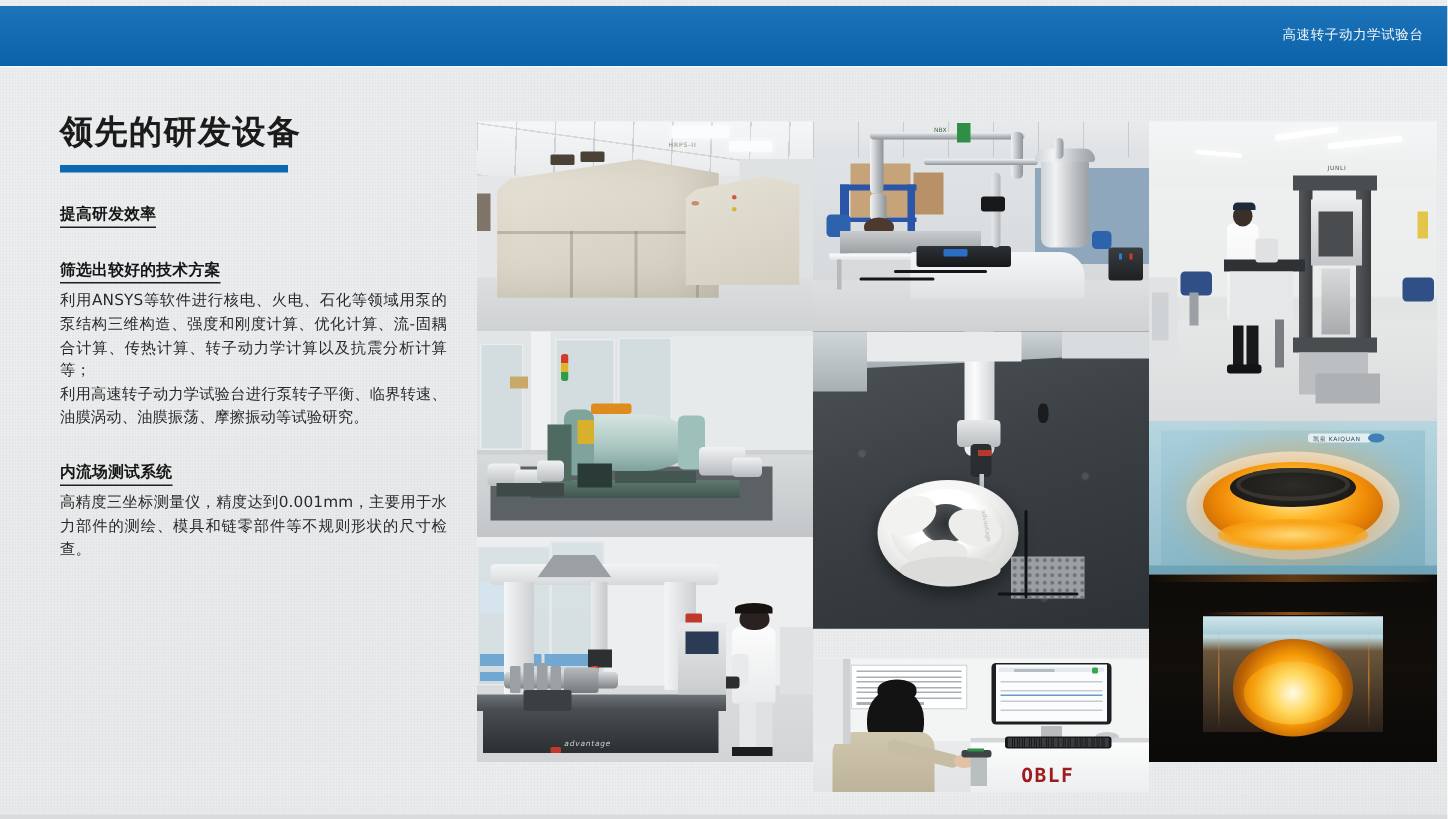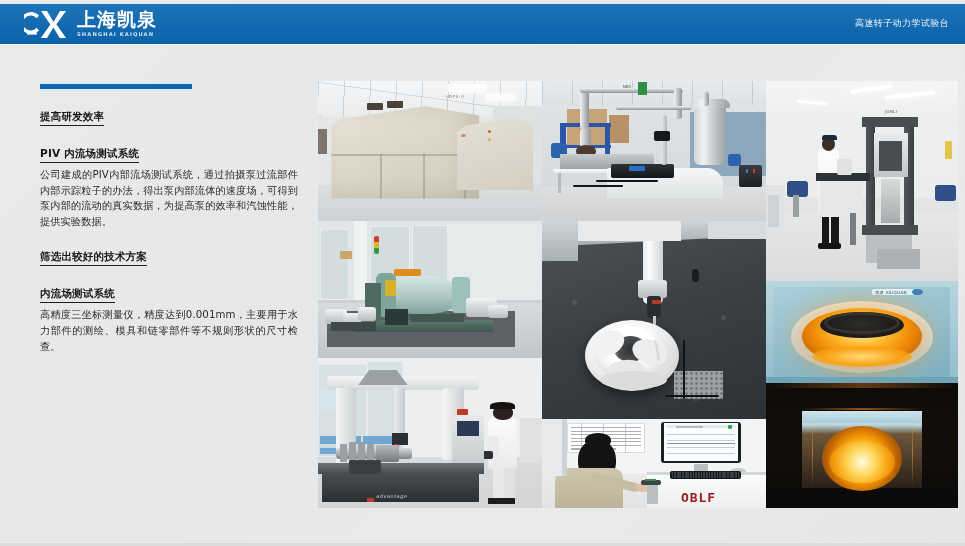--- a/index.html
+++ b/index.html
@@ -248,49 +248,37 @@
 
   
   #bottom-edge{position:absolute;left:0;bottom:0;width:100%;height:3px;background:#d9dbdc;}
 </style>
 </head>
 <body>
 
 <div id="slide">
 
   <div id="header">
-    <div id="logo-wrap">
-      <svg id="logo-mark" viewBox="0 0 46 32">
-        <path d="M7 4 a11 11 0 0 0 0 22 a11 11 0 0 0 8 -3.6 l-2.4 -2.6 a7.6 7.6 0 1 1 0 -9.6 l2.4 -2.6 A11 11 0 0 0 7 4 z" fill="#ffffff"></path>
-        <path d="M3 25 h10 v1.6 h-10 z" fill="#ffffff"></path>
-        <path d="M17 3 h6 l6.5 11 L36 3 h6 l-9.6 13.2 L42 30 h-6.2 l-6.4 -10.4 L23 30 h-6.2 l9.6 -13.6 z" fill="#ffffff"></path>
-      </svg>
-      <div>
-        <div id="logo-text-zh">上海凯泉</div>
-        <div id="logo-text-en">SHANGHAI KAIQUAN</div>
-      </div>
-    </div>
     <div id="header-tagline">高速转子动力学试验台</div>
   </div>
   <div id="header-bottom-line"></div>
 
   <div id="left-panel">
+    <div id="page-title">领先的研发设备</div>
     <div id="title-rule"></div>
 
     <div class="section">
       <div class="section-head">提高研发效率</div>
     </div>
 
-    <div class="section">
-      <div class="section-head">PIV 内流场测试系统</div>
-      <div class="section-body">公司建成的PIV内部流场测试系统，通过拍摄泵过流部件内部示踪粒子的办法，得出泵内部流体的速度场，可得到泵内部的流动的真实数据，为提高泵的效率和汽蚀性能，提供实验数据。</div>
-    </div>
 
     <div class="section">
       <div class="section-head">筛选出较好的技术方案</div>
+      <div class="section-body" style="white-space:pre-line;">利用ANSYS等软件进行核电、火电、石化等领域用泵的泵结构三维构造、强度和刚度计算、优化计算、流-固耦合计算、传热计算、转子动力学计算以及抗震分析计算等；
+利用高速转子动力学试验台进行泵转子平衡、临界转速、油膜涡动、油膜振荡、摩擦振动等试验研究。</div>
     </div>
 
     <div class="section">
       <div class="section-head">内流场测试系统</div>
       <div class="section-body">高精度三坐标测量仪，精度达到0.001mm，主要用于水力部件的测绘、模具和链零部件等不规则形状的尺寸检查。</div>
     </div>
   </div>
 
   <div id="mosaic">
 
@@ -516,21 +504,21 @@
       <div style="position:absolute;left:73%;top:62%;width:5%;height:5%;background:#2b2d30;border-radius:2px;"></div>
       <div style="position:absolute;left:78%;top:73%;width:5%;height:21%;background:#e6e8e9;"></div>
       <div style="position:absolute;left:83%;top:73%;width:5%;height:21%;background:#dfe1e2;"></div>
       <div style="position:absolute;left:76%;top:93%;width:12%;height:4%;background:#1b1d1f;"></div>
       <div style="position:absolute;left:62%;top:34%;width:5%;height:5%;background:#c0392b;border-radius:1px;"></div>
       <div class="cabinet" style="left:60%;top:38%;width:14%;height:32%;"></div>
       <div style="position:absolute;left:62%;top:42%;width:10%;height:10%;background:#2b3a55;"></div>
       <div style="position:absolute;left:90%;top:40%;width:10%;height:30%;background:#dfe1e2;"></div>
     </div>
 
-    <div class="ph" id="p-oper" style="left:224px; top:338px; width:224px; height:89px;">
+    <div class="ph" id="p-oper" style="left:224px; top:358px; width:224px; height:89px;">
       <div class="wall" style="left:0;top:0;width:100%;height:62%;"></div>
       <div class="poster" style="left:11%;top:4%;width:35%;height:34%;"></div>
       <div class="prow" style="left:13%;top:9%;width:31%;"></div>
       <div class="prow" style="left:13%;top:13%;width:31%;"></div>
       <div class="prow" style="left:13%;top:17%;width:31%;"></div>
       <div class="prow" style="left:13%;top:21%;width:31%;"></div>
       <div class="prow" style="left:13%;top:25%;width:31%;"></div>
       <div class="prow" style="left:13%;top:29%;width:31%;"></div>
       <div class="prow" style="left:13%;top:33%;width:20%;"></div>
       <div style="position:absolute;left:11%;top:4%;width:35%;height:34%;

